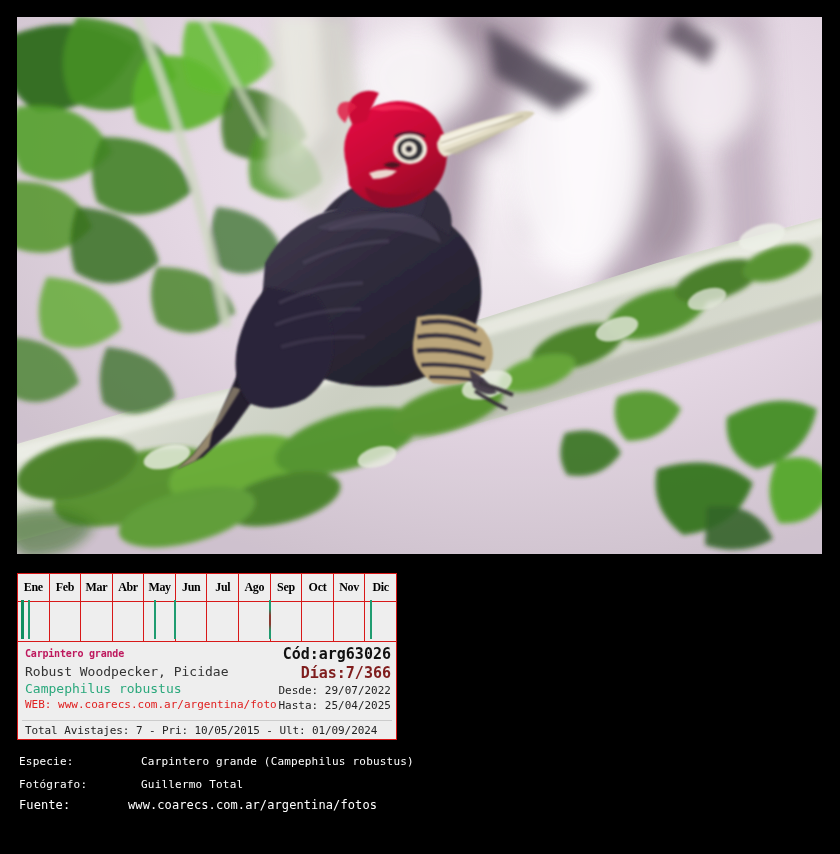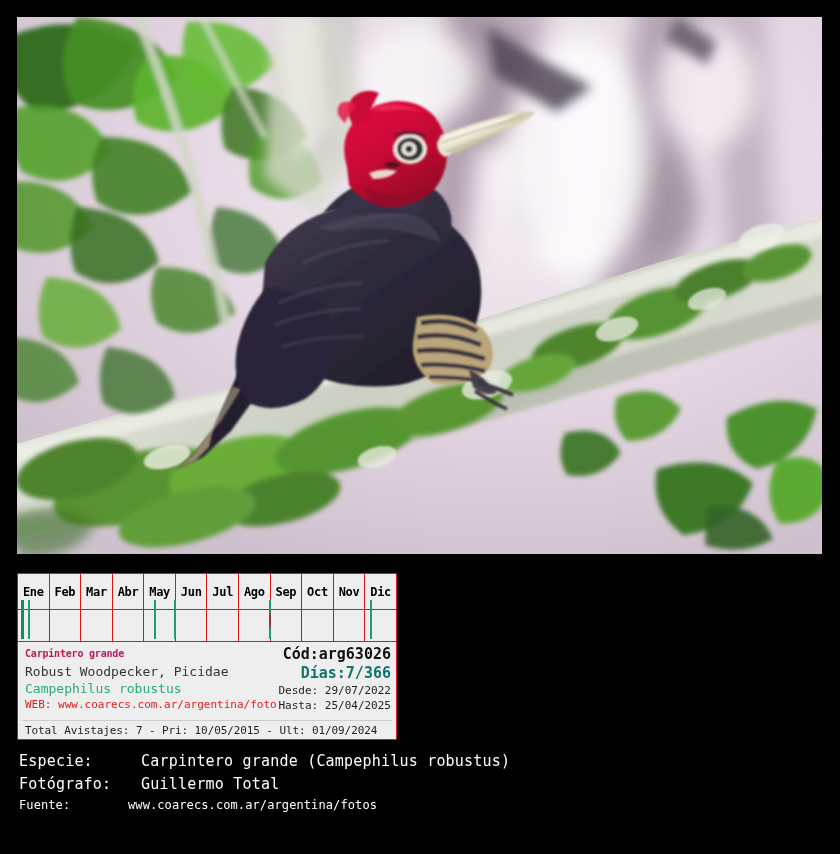--- a/index.html
+++ b/index.html
@@ -51,24 +51,25 @@
     position: absolute;
     left: 0;
     top: 0;
     width: 100%;
     height: 68px;
   }
   #month-header {
     position: absolute;
     left: 0; top: 0;
     width: 100%;
-    height: 36px;
+    height: 28px;
     display: flex;
     border-bottom: 1px solid #d81818;
     box-sizing: border-box;
+    font-family: Liberation Serif, serif;
   }
   .month-cell {
     flex: 1 1 0;
     display: flex;
     align-items: center;
     justify-content: center;
     font-size: 12px;
     font-weight: bold;
     color: #000000;
     border-right: 1px solid #d81818;
@@ -160,21 +161,21 @@
   .p-code {
     font-size: 15px;
     font-weight: bold;
     color: #111111;
     line-height: 19px;
     white-space: nowrap;
   }
   .p-days {
     font-size: 15px;
     font-weight: bold;
-    color: #0f766e;
+    color: #7f1d1d;
     line-height: 19px;
     white-space: nowrap;
   }
   .p-range {
     font-size: 11px;
     color: #222222;
     line-height: 15px;
     white-space: nowrap;
   }
   #panel-total {
@@ -201,21 +202,21 @@
     left: 19px;
     top: 750px;
     width: 800px;
     color: #ffffff;
   }
   .cap-row {
     display: flex;
     align-items: baseline;
     white-space: nowrap;
   }
-  .cap-row.big { font-size: 15px; line-height: 23px; letter-spacing: 0.2px; }
+  .cap-row.big { font-size: 11px; line-height: 23px; letter-spacing: 0.2px; }
   .cap-row.small { font-size: 12px; line-height: 19px; letter-spacing: 0.1px; }
   .cap-label { display: inline-block; }
   .cap-row.big .cap-label { width: 122px; }
   .cap-row.small .cap-label { width: 109px; }
   .cap-value { display: inline-block; }
 </style>
 </head>
 <body>
 
 <div id="photo-frame">

